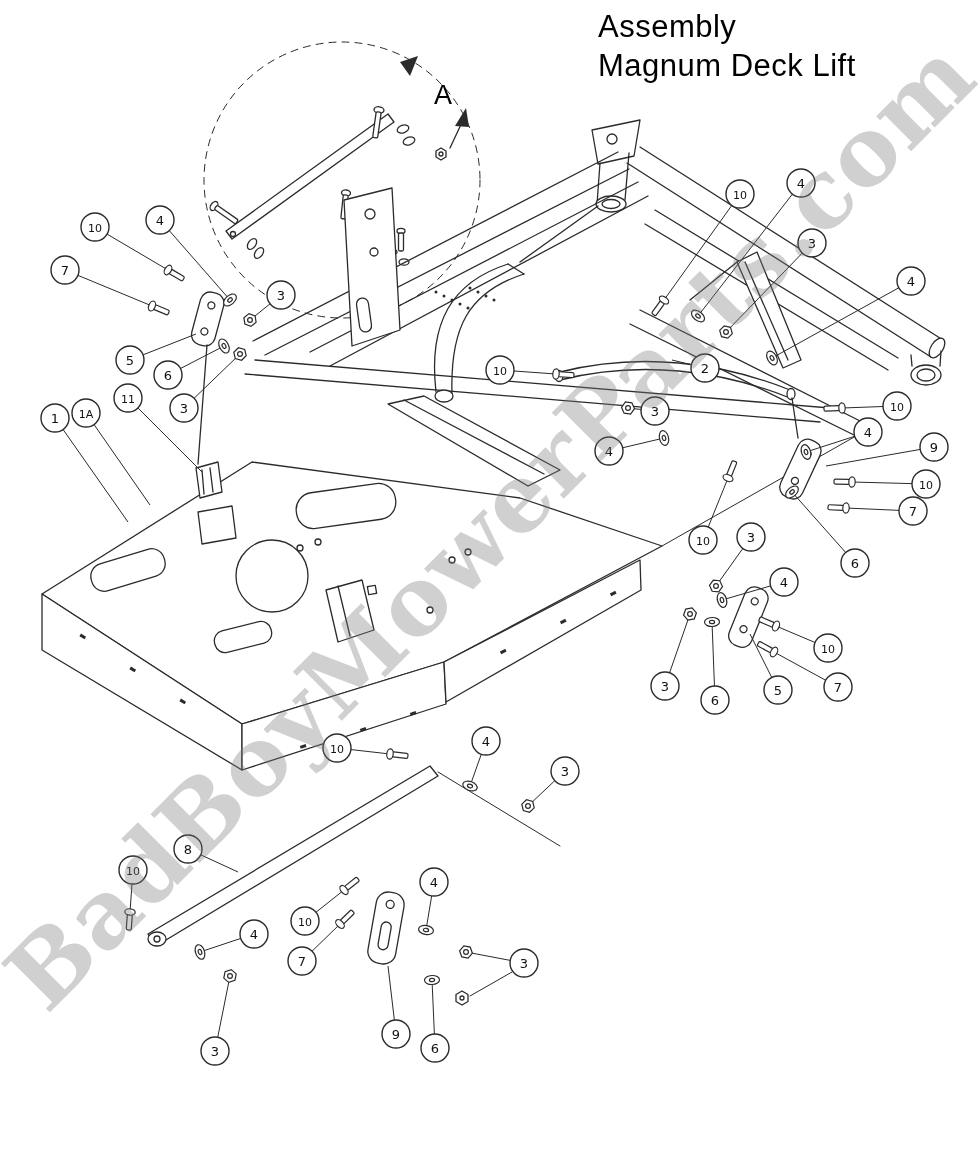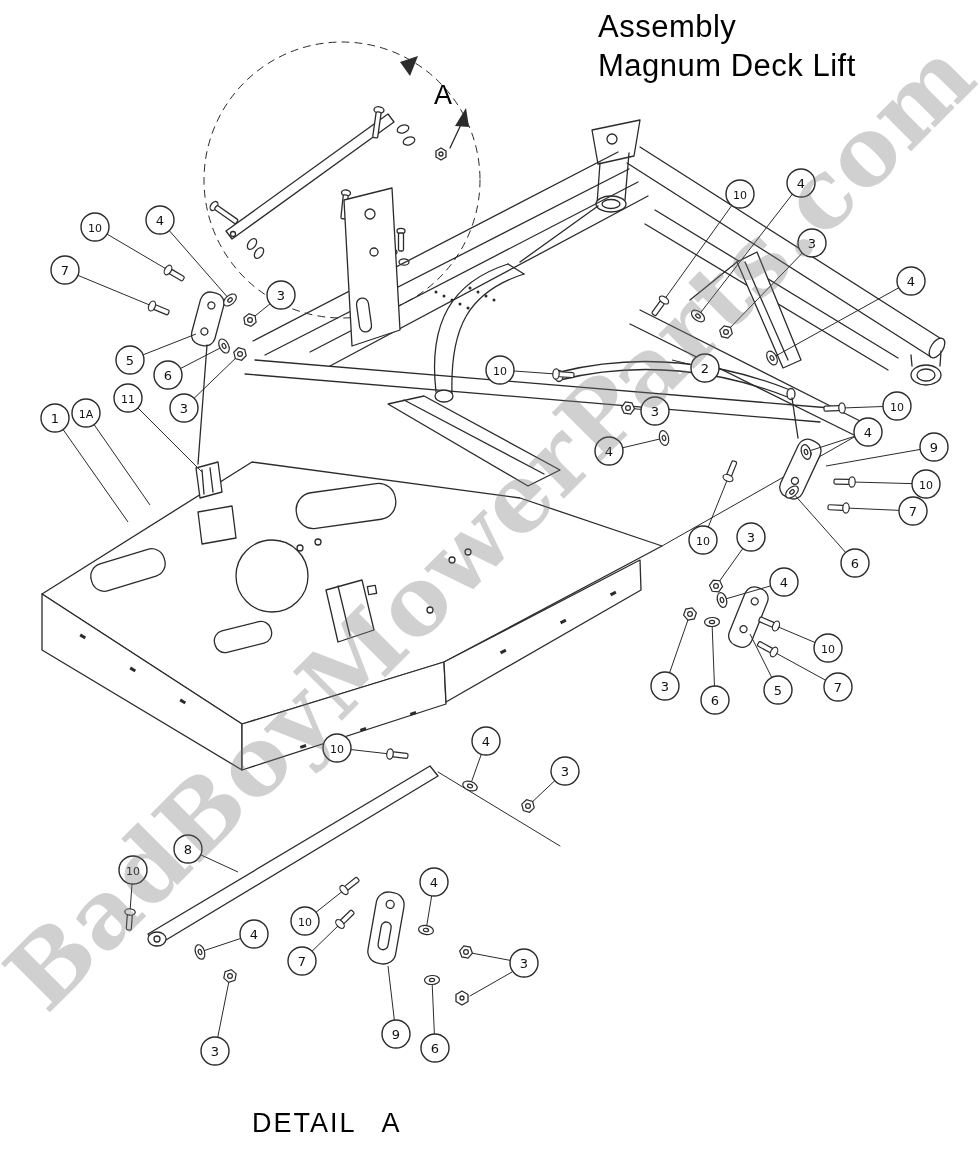--- a/index.html
+++ b/index.html
@@ -594,16 +594,15 @@
       </g>
     </svg>
 
   <div class="title">
     <div>Assembly</div>
     <div>Magnum Deck Lift</div>
   </div>
 
   <div class="a-label">A</div>
 
-  <div class="detail-label">DETAIL A</div>
 
   <div class="watermark">BadBoyMowerParts.com</div>
 </div>
 
 </body></html>

